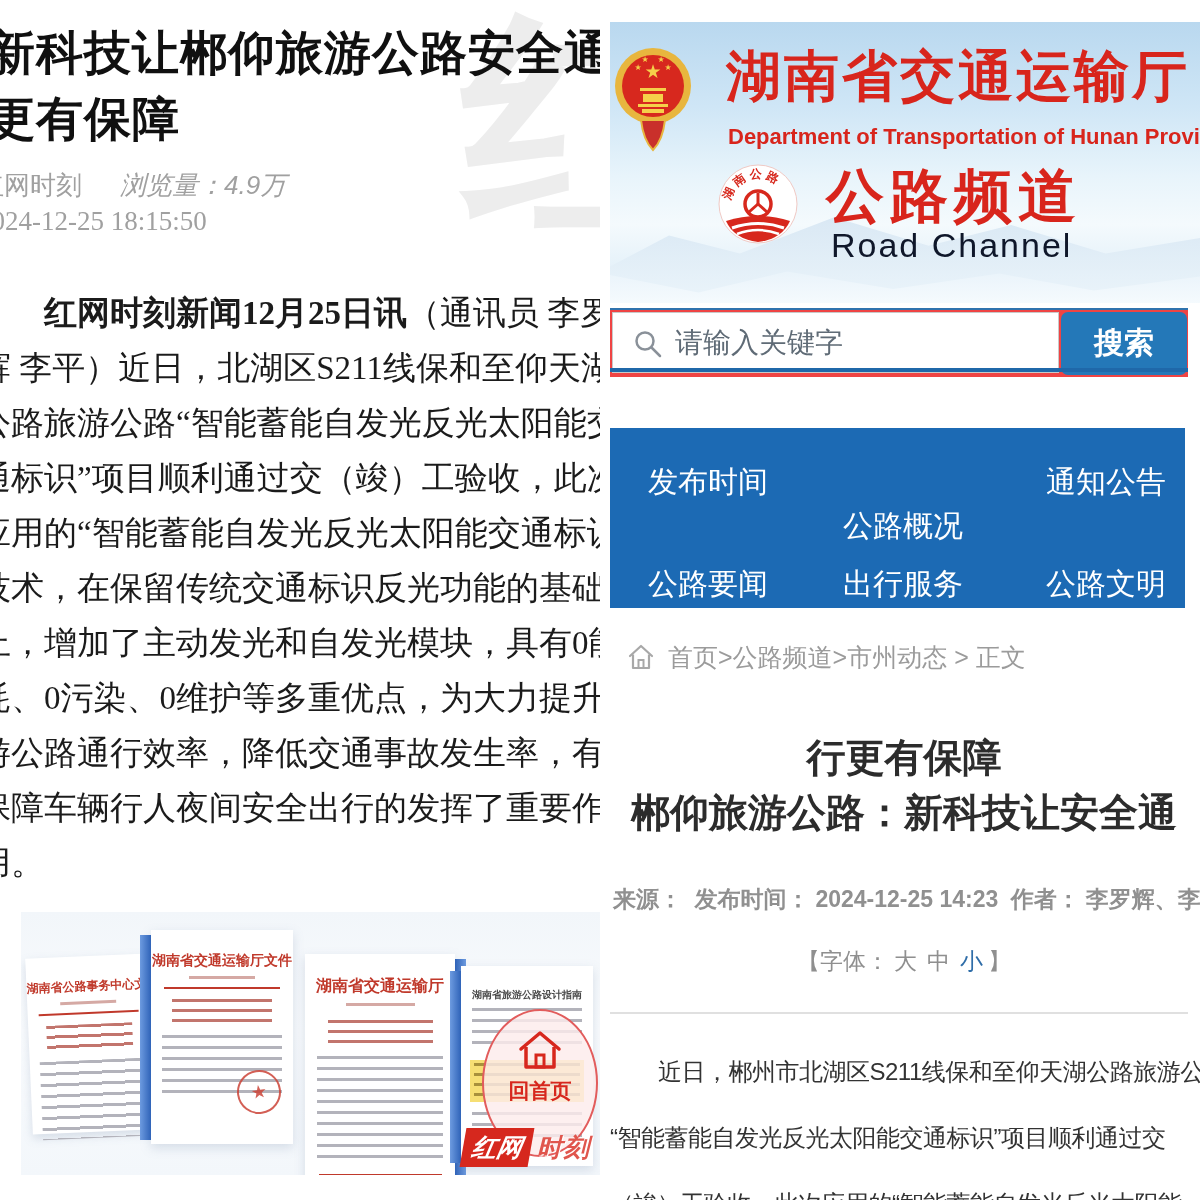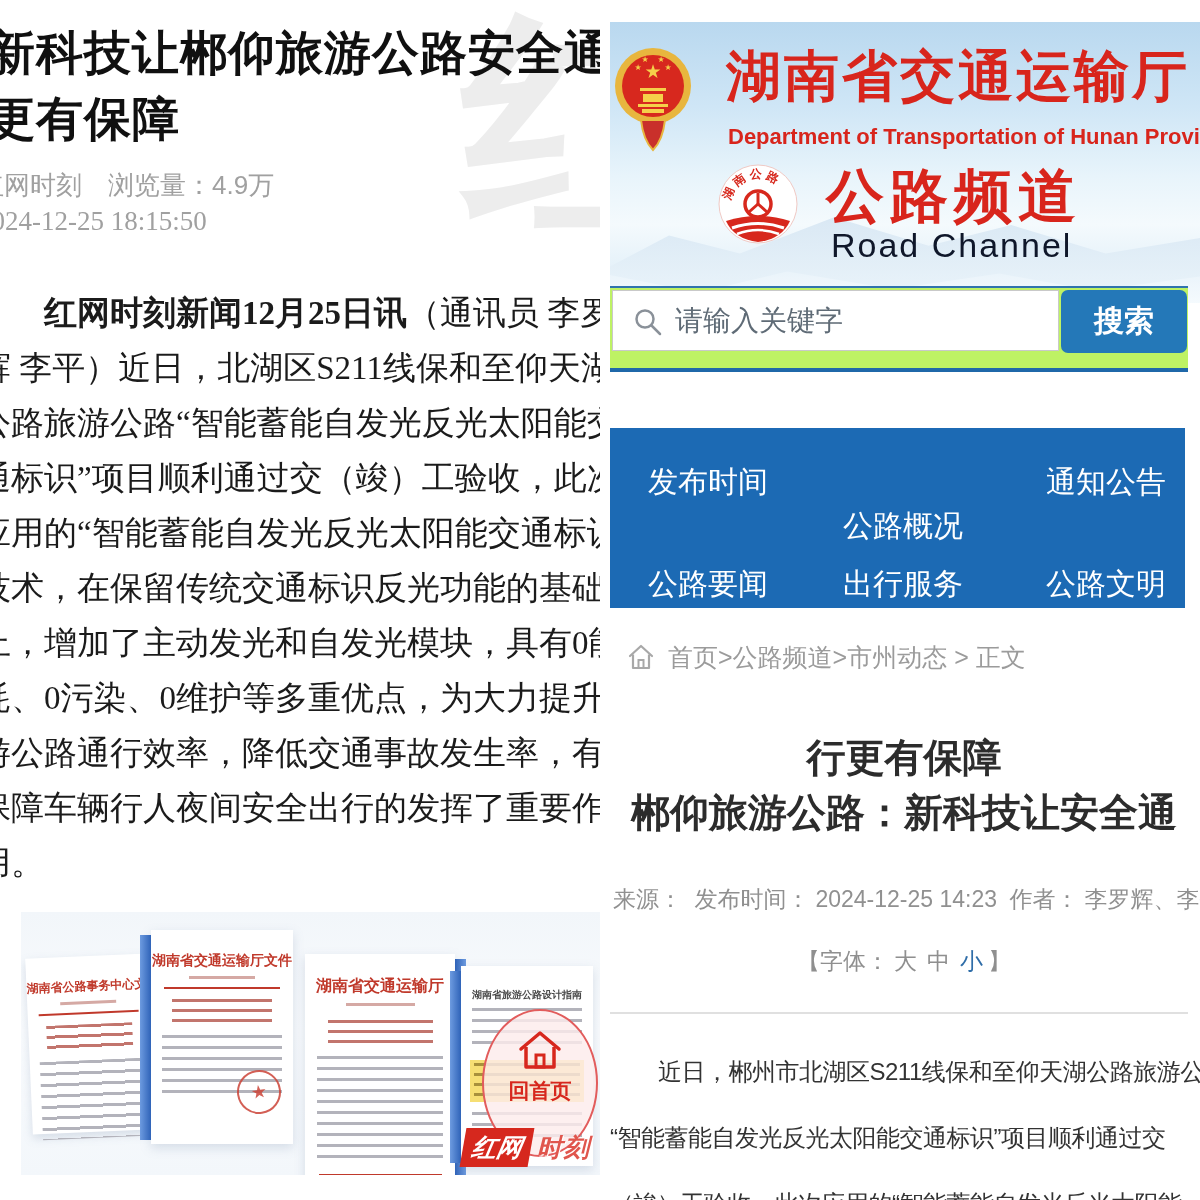--- a/index.html
+++ b/index.html
@@ -4,21 +4,21 @@
 <style>
   * { box-sizing: border-box; margin: 0; padding: 0; }
   html,body { width:1200px; height:1200px; background:#fff; font-family:"Liberation Sans",sans-serif; }
   .stage { position:relative; width:1200px; height:1200px; overflow:hidden; background:#fff; }
 
   
   .left-pane { position:absolute; left:0; top:0; width:600px; height:1200px; background:#fff; overflow:hidden; }
   .lp-watermark { position:absolute; left:462px; top:6px; font-size:235px; font-weight:700; color:#ededed; line-height:1; z-index:0; }
   .lp-title { position:absolute; left:-12px; top:20px; z-index:1; font-size:47px; font-weight:800; color:#101010; line-height:66px; letter-spacing:1px; white-space:nowrap; }
   .lp-meta { position:absolute; left:-22px; top:168px; z-index:1; font-size:26px; color:#a0a0a0; white-space:nowrap; }
-  .lp-meta .views { margin-left:26px; }
+  .lp-meta .views { margin-left:38px;font-style:italic; }
   .lp-fontsize { position:absolute; left:385px; top:168px; z-index:1; font-size:26px; color:#a0a0a0; white-space:nowrap; }
   .lp-fontsize .opt { margin-left:24px; }
   .lp-fontsize .opt.small { color:#e0392b; border-bottom:5px solid #f8d0c9; padding:0 3px 2px; margin-left:16px; }
   .lp-date { position:absolute; left:-22px; top:206px; z-index:1; font-size:27px; color:#a0a0a0; font-family:"Liberation Serif",serif; white-space:nowrap; }
   .lp-body { position:absolute; left:-22px; top:286px; width:720px; z-index:1; font-family:"Liberation Serif","DejaVu Serif",serif; font-size:33px; color:#1b1b1b; }
   .lp-body .ln { height:55px; line-height:55px; white-space:nowrap; }
   .lp-body .ind { display:inline-block; width:66px; }
   .lp-body b { font-weight:700; }
 
   
@@ -70,41 +70,41 @@
   .mtn2 { position:absolute; bottom:0; left:0; width:100%; height:70px; opacity:.9;
          background:linear-gradient(180deg,#dcebf6,#f6fbfe);
          clip-path:polygon(0 60%,15% 85%,30% 55%,48% 80%,66% 58%,82% 82%,100% 62%,100% 100%,0 100%); }
   .emblem { position:absolute; left:2px; top:38px; }
   .org-cn { position:absolute; left:116px; top:40px; font-size:55px; font-weight:800; color:#d8251c; letter-spacing:3px; white-space:nowrap; }
   .org-en { position:absolute; left:118px; top:124px; font-size:22px; font-weight:700; color:#d8251c; white-space:nowrap; }
   .road-logo { position:absolute; left:108px; top:164px; }
   .channel-cn { position:absolute; left:216px; top:158px; font-size:58px; font-weight:800; color:#d8251c; letter-spacing:6px; white-space:nowrap; }
   .channel-en { position:absolute; left:221px; top:226px; font-size:34px; color:#0f172a; letter-spacing:2px; white-space:nowrap; }
 
-  .search-row { position:absolute; left:0; top:286px; width:578px; height:85px; background:#bef264; border-top:2px solid #2f73ae; }
+  .search-row { position:absolute; left:0; top:308px; width:578px; height:69px; background:#ef4444; border-top:2px solid #2f73ae; }
   .search-box { position:absolute; left:2px; top:2px; width:447px; height:61px; background:#fff; border:1px solid #c9c9c9; }
   .search-box svg { position:absolute; left:20px; top:16px; }
   .search-input { position:absolute; left:62px; top:0; width:370px; height:59px; border:none; outline:none;
         font-size:28px; color:#333; font-family:"Liberation Sans",sans-serif; background:transparent; }
   .search-input::placeholder { color:#5f6b76; opacity:1; }
   .search-btn { position:absolute; left:451px; top:2px; width:126px; height:63px; background:#2478b8; border:none;
         border-radius:7px; color:#fff; font-size:30px; font-weight:700; font-family:"Liberation Sans",sans-serif; cursor:pointer; }
   .search-underline { position:absolute; left:0; top:368px; width:578px; height:4px; background:#1f68a9; }
 
   .nav { position:absolute; left:0; top:428px; width:575px; height:180px; background:#1c6ab4; }
   .nav-item { position:absolute; color:#fff; font-size:30px; white-space:nowrap; cursor:pointer; }
 
   .crumbs { position:absolute; left:16px; top:640px; height:34px; display:flex; align-items:center; }
   .crumbs svg { margin-right:12px; }
   .crumbs .ctext { font-size:25px; color:#9b9b9b; white-space:nowrap; }
 
   .art-title { position:absolute; left:0; top:730px; width:588px; text-align:center;
         font-size:39px; font-weight:800; color:#2c2c2c; line-height:55px; }
   .art-meta { position:absolute; left:0; top:884px; width:588px; text-align:center; font-size:23px; color:#909090; white-space:nowrap; }
-  .art-meta span { margin:0 3px; }
+  .art-meta span { margin:0 3px;font-weight:bold; }
   .art-font { position:absolute; left:0; top:946px; width:588px; text-align:center; font-size:23px; color:#8f8f8f; }
   .art-font .fopt { margin:0 5px; }
   .art-font .fopt.blue { color:#2f6da8; }
   .art-divider { position:absolute; left:0; top:1012px; width:578px; height:2px; background:#e0e0e0; }
   .art-body-line { position:absolute; left:0; width:600px; font-size:24px; color:#333; letter-spacing:-0.5px; white-space:nowrap; }
   .abl1 { top:1056px; padding-left:48px; }
   .abl2 { top:1122px; }
   .abl3 { top:1188px; }
 </style>
 </head>

